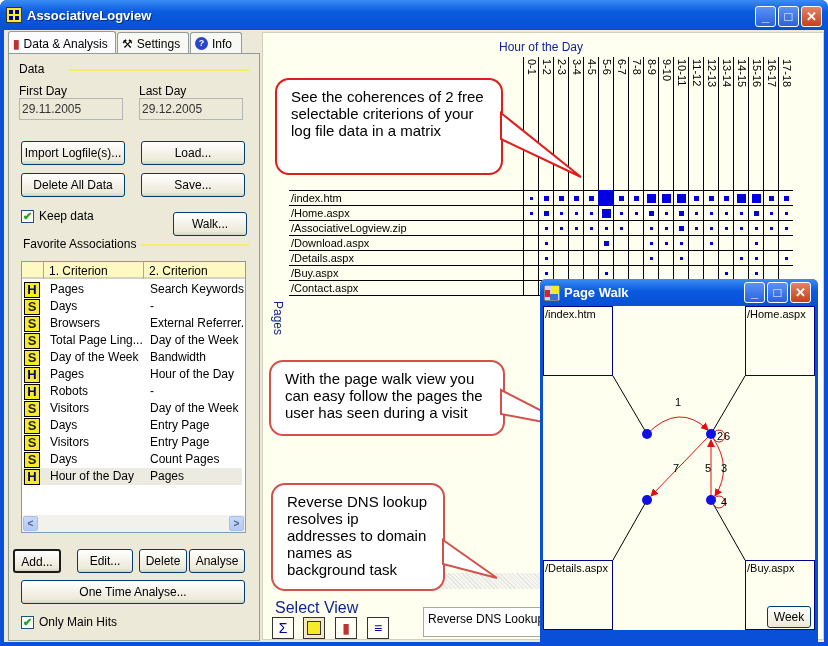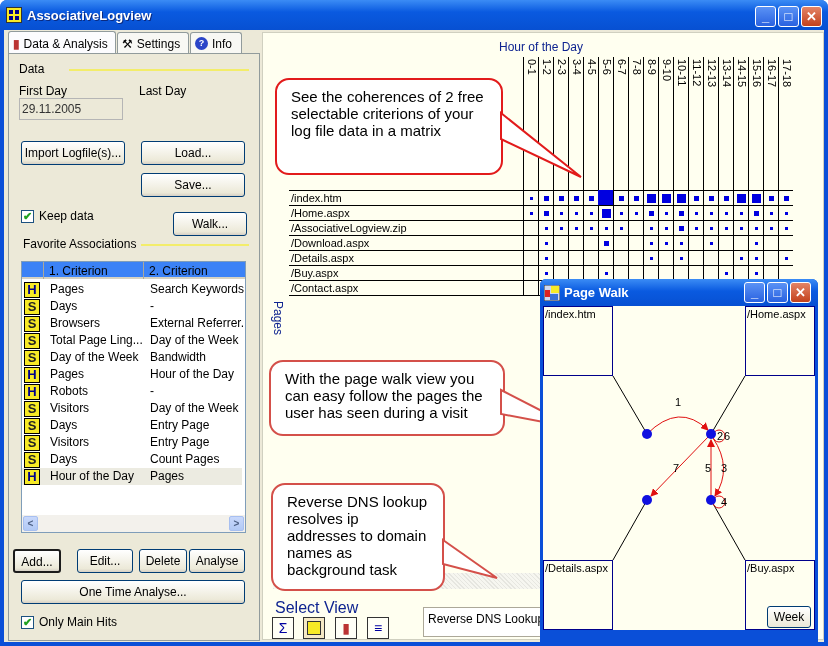--- a/index.html
+++ b/index.html
@@ -19,21 +19,21 @@
 .tabpanel{position:absolute;left:4px;top:23px;width:252px;height:588px;border:1px solid #919b9c;background:#ece9d8}
 .sec{position:absolute;font-size:12px;color:#000}
 .secline{position:absolute;height:2px;background:#f3ed6a}
 .lbl{position:absolute;font-size:12px}
 .ro{position:absolute;height:22px;border:1px solid #b5b5b5;background:#ece9d8;padding:3px 2px;font-size:12px;color:#333}
 .btn{position:absolute;height:24px;border:1px solid #003c74;border-radius:3px;background:linear-gradient(#fff,#ece9d8 85%,#d6d0c5);font-size:12px;text-align:center;line-height:22px}
 .btn.def{border:2px solid #1c1c1c}
 .chk{position:absolute;width:13px;height:13px;border:1px solid #1c5180;background:#fff;font-size:11px;line-height:11px;text-align:center;color:#21a121;font-weight:bold}
 .chklbl{position:absolute;font-size:12px}
 .list{position:absolute;left:12px;top:237px;width:225px;height:272px;border:1px solid #7f9db9;background:#fff;overflow:hidden}
-.lhead{position:absolute;left:0;top:0;height:17px;width:225px;background:#3b82f6;border-bottom:2px solid #d6d2c2}
+.lhead{position:absolute;left:0;top:0;height:17px;width:225px;background:#fef9c3;border-bottom:2px solid #d6d2c2}
 .lhcell{position:absolute;top:0;height:17px;border-right:1px solid #aca899;padding:2px 5px;font-size:12px}
 .lrow{position:absolute;left:0;height:17px;width:220px;font-size:12px}
 .lrow.sel{background:#ecebe1}
 .badge{position:absolute;left:2px;top:1px;width:16px;height:16px;border:1px solid #000;background:#f7ea26;font-weight:bold;font-size:13px;line-height:14px;text-align:center}
 .badge.H{color:#00008b}
 .badge.S{color:#222}
 .c1{position:absolute;left:28px;top:1px}
 .c2{position:absolute;left:128px;top:1px;white-space:nowrap}
 .hscroll{position:absolute;left:0;bottom:0;width:223px;height:17px;background:#f3f1ec}
 .sarr{position:absolute;top:1px;width:15px;height:15px;background:linear-gradient(#c8d8fb,#b1c9f5);border:1px solid #a7bff0;border-radius:2px;color:#4d6185;font-size:10px;text-align:center;line-height:13px;font-weight:bold}
@@ -98,23 +98,25 @@
       </div>
     </div>
 
     <div class="tabpanel">
       <div class="sec" style="left:10px;top:8px">Data</div>
       <div class="secline" style="left:60px;top:15px;width:180px"></div>
 
       <div class="lbl" style="left:10px;top:30px">First Day</div>
       <div class="ro" style="left:10px;top:44px;width:104px">29.11.2005</div>
       <div class="lbl" style="left:130px;top:30px">Last Day</div>
+      <div class="ro" style="left:130px;top:44px;width:104px">29.12.2005</div>
 
       <div class="btn" style="left:12px;top:87px;width:104px">Import Logfile(s)...</div>
       <div class="btn" style="left:132px;top:87px;width:104px">Load...</div>
+      <div class="btn" style="left:12px;top:119px;width:104px">Delete All Data</div>
       <div class="btn" style="left:132px;top:119px;width:104px">Save...</div>
 
       <div class="chk" style="left:12px;top:156px">✔</div>
       <div class="chklbl" style="left:30px;top:155px">Keep data</div>
       <div class="btn" style="left:164px;top:158px;width:74px">Walk...</div>
 
       <div class="sec" style="left:14px;top:183px">Favorite Associations</div>
       <div class="secline" style="left:132px;top:190px;width:108px"></div>
 
       <div class="list" style="left:12px;top:207px">

